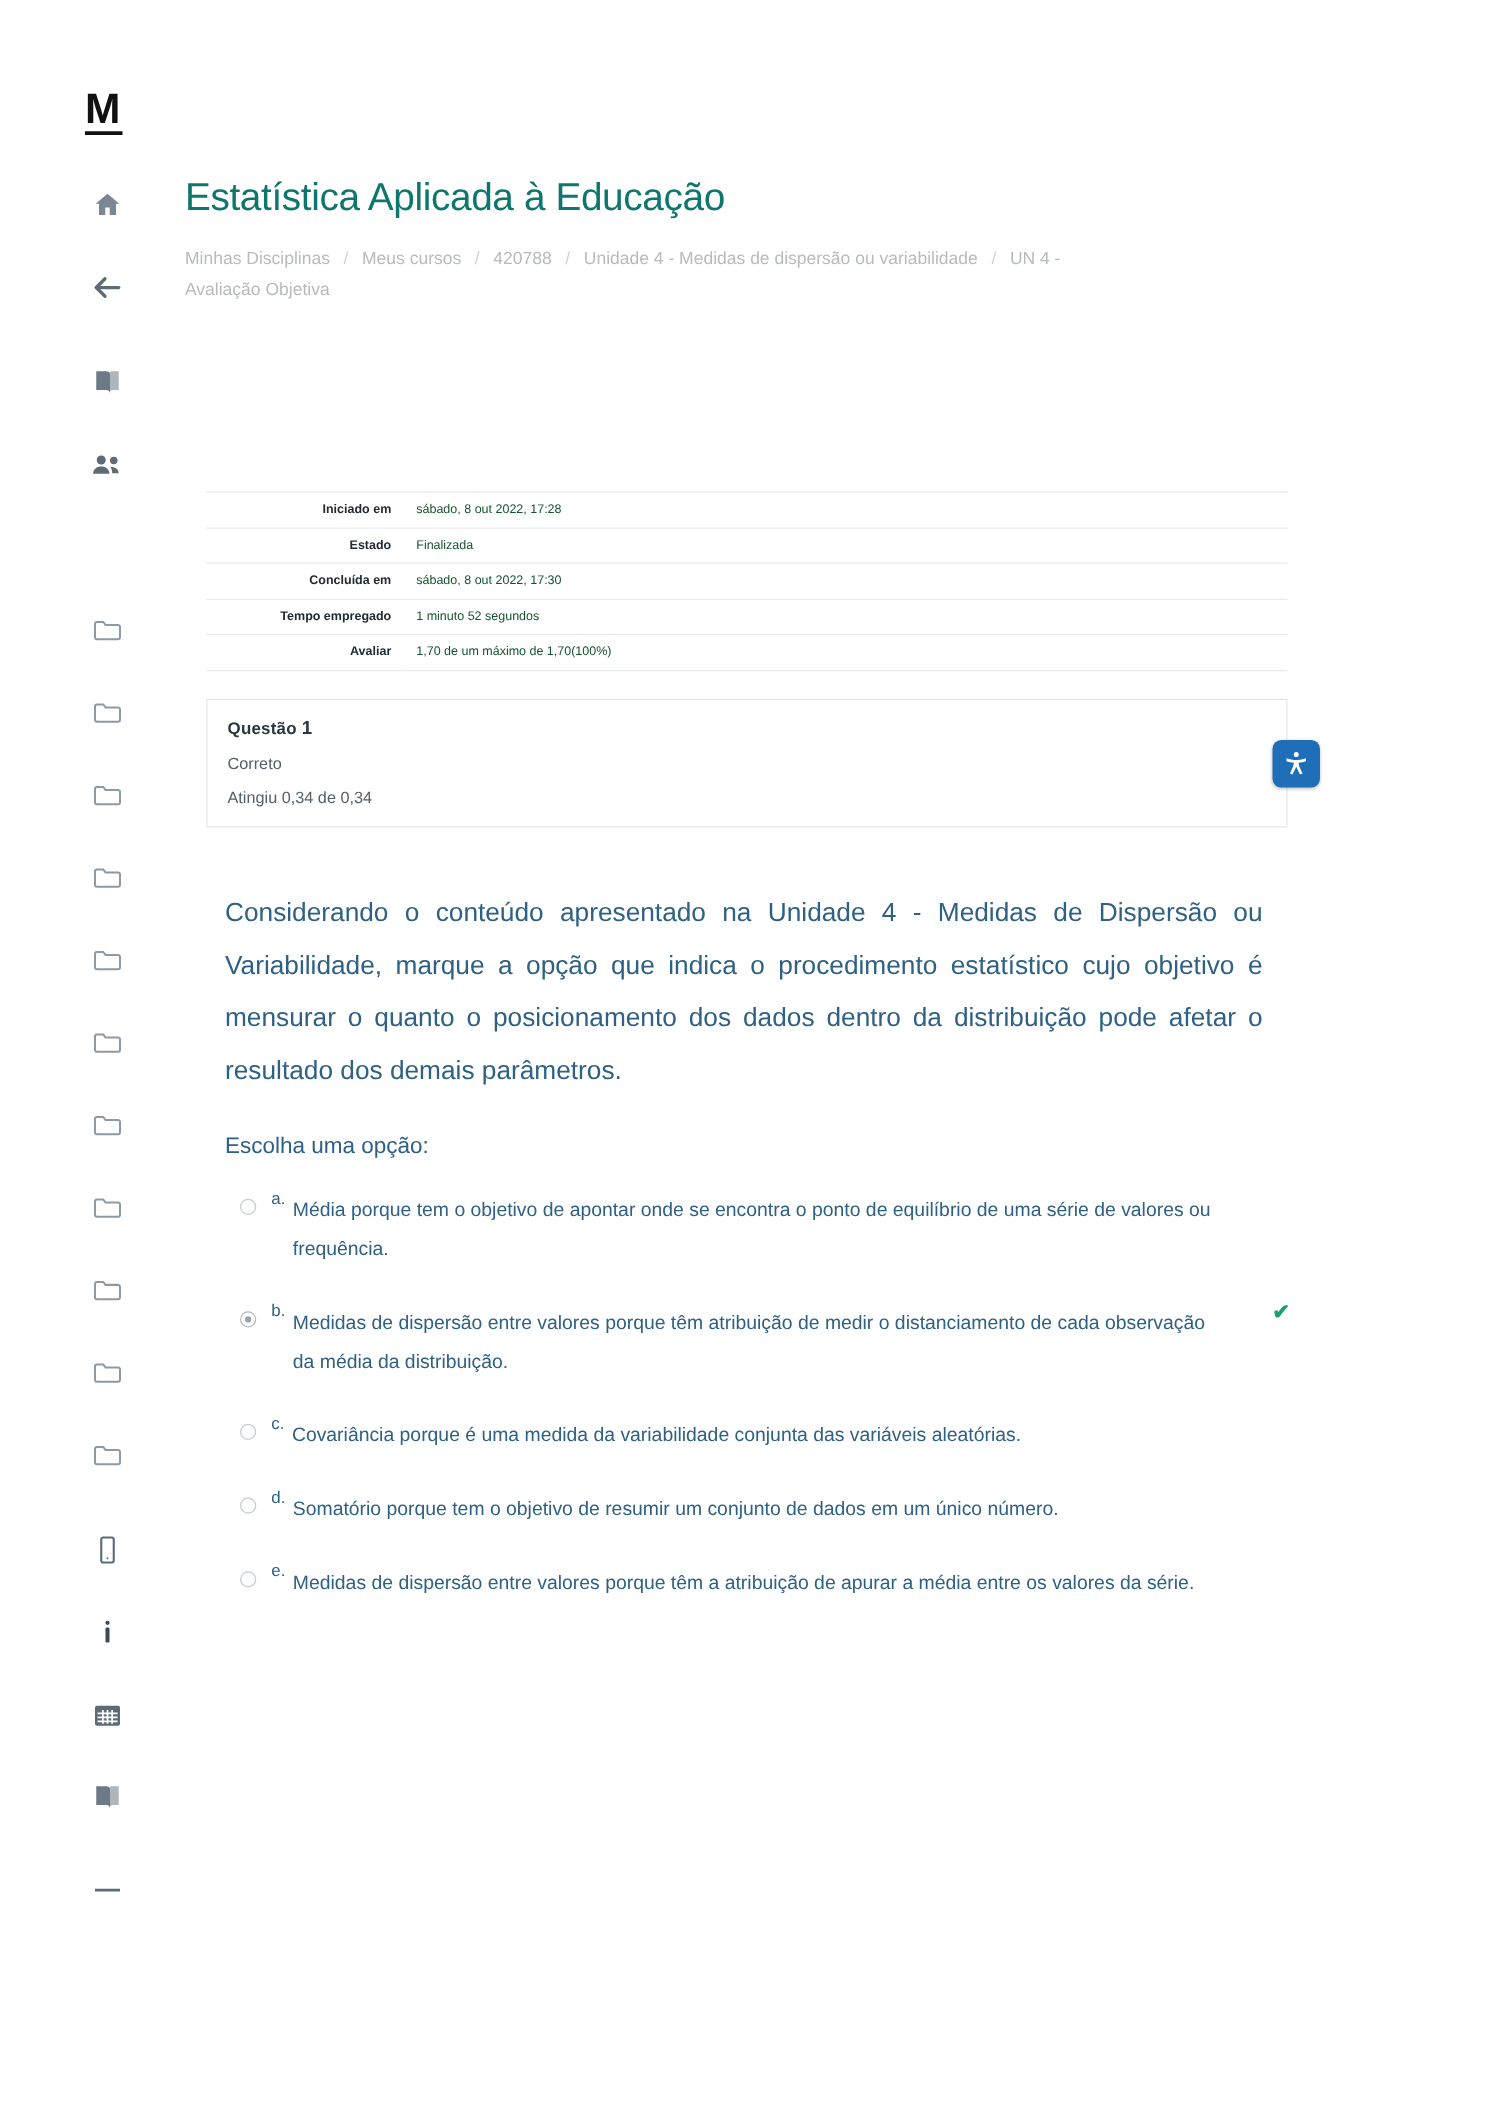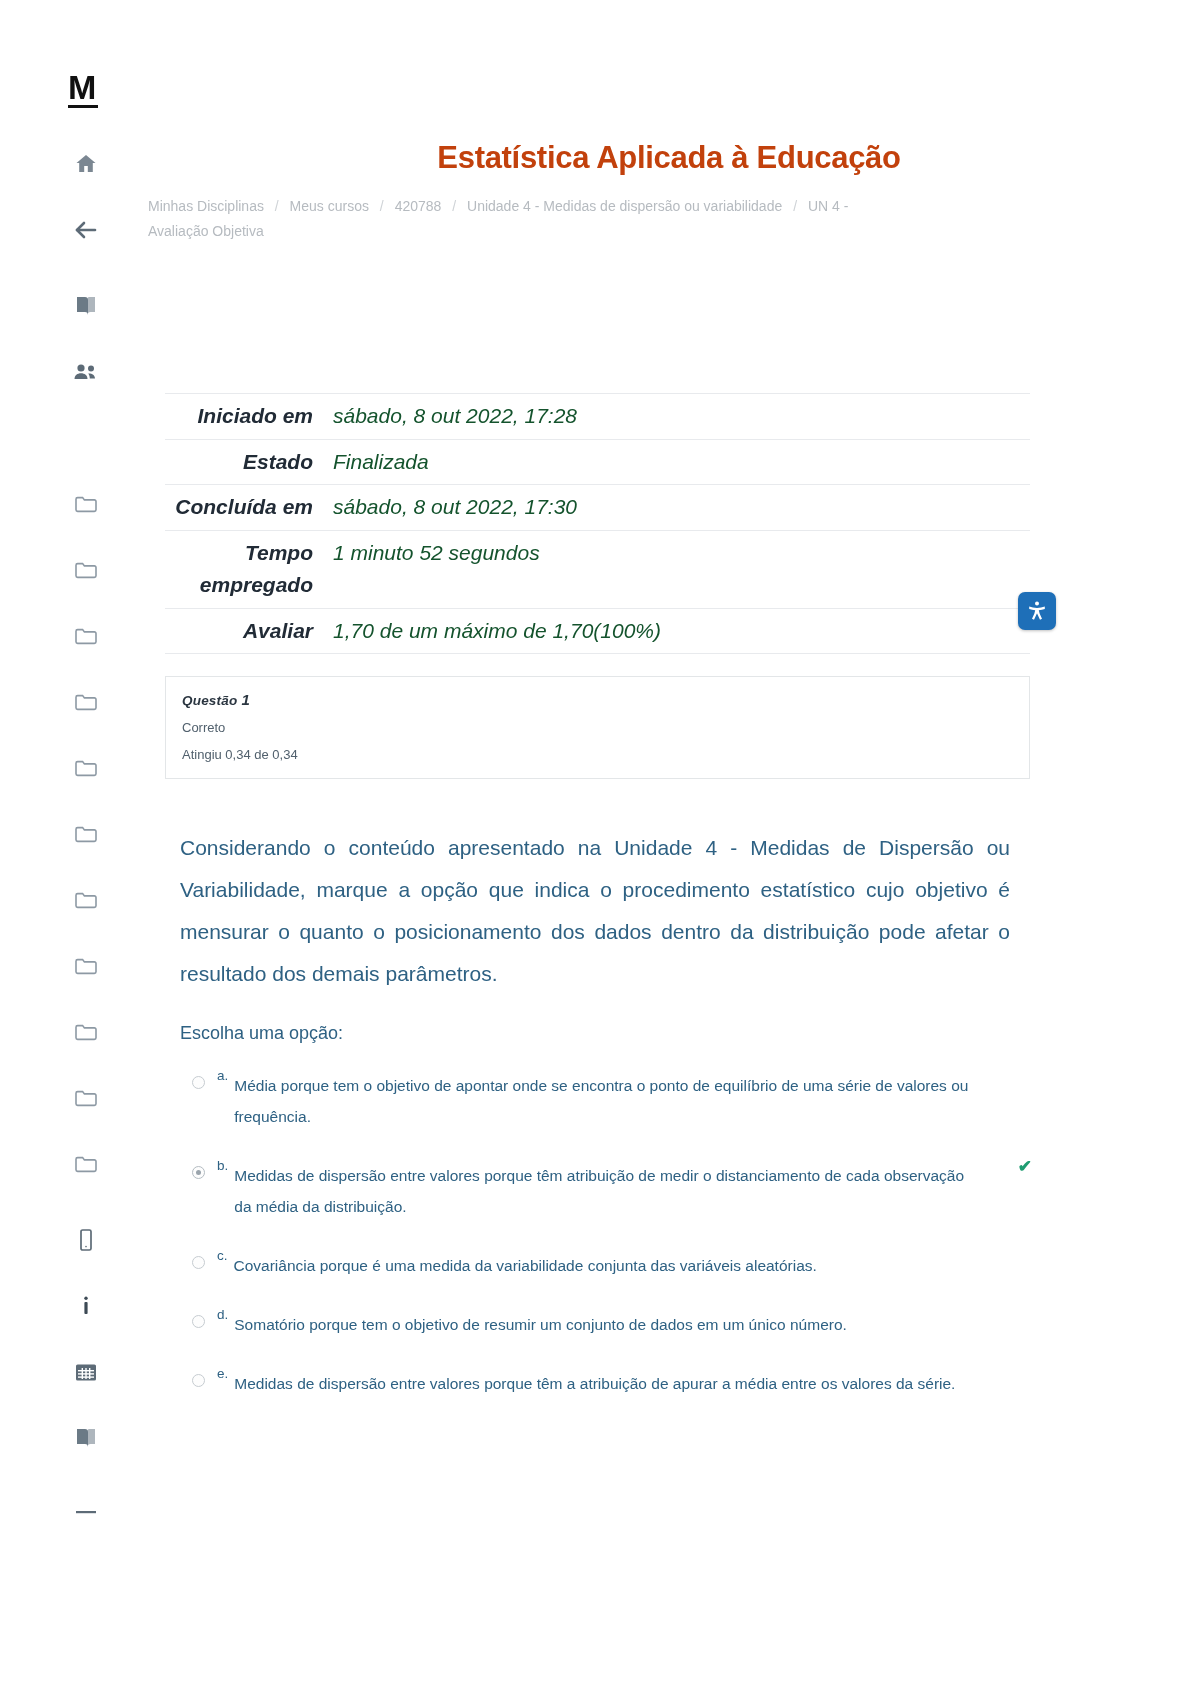--- a/index.html
+++ b/index.html
@@ -49,41 +49,39 @@
   
   .main {
     position: absolute;
     left: 140px; top: 0;
     width: 1050px;
   }
   .page-title {
     margin: 0;
     padding: 140px 0 0 8px;
     font-size: 31px;
-    font-weight: 700;
-    color: #c2410c;
+    font-weight: 400;
+    color: #0f766e;
     letter-spacing: -0.3px;
-    text-align: center;
   }
   .breadcrumb {
     padding: 18px 0 0 8px;
     font-size: 14px;
     color: #b6bbc0;
     max-width: 760px;
     line-height: 1.75;
   }
   .breadcrumb .sep { padding: 0 7px; color: #cfd3d7; }
 
   
   .summary {
     margin: 150px 0 0 25px;
     width: 865px;
     border-collapse: collapse;
-    font-size: 21px;
-    font-style: italic;
+    font-size: 10px;
   }
   .summary tr { border-top: 1px solid #e8eaed; }
   .summary tr:last-child { border-bottom: 1px solid #e8eaed; }
   .summary th {
     text-align: right;
     font-weight: 700;
     color: #212b36;
     padding: 6px 12px 6px 0;
     width: 160px;
     vertical-align: top;
@@ -103,21 +101,20 @@
     width: 865px;
     border: 1px solid #e3e6e8;
     background: #ffffff;
     padding: 14px 16px 16px 16px;
   }
   .qbox .qno {
     font-size: 13.5px;
     font-weight: 700;
     color: #2b3641;
     letter-spacing: .2px;
-    font-style: italic;
   }
   .qbox .qno b { font-size: 15px; }
   .qbox .qstate {
     font-size: 13px;
     color: #51606d;
     margin-top: 12px;
   }
   .qbox .qgrade {
     font-size: 13px;
     color: #51606d;

